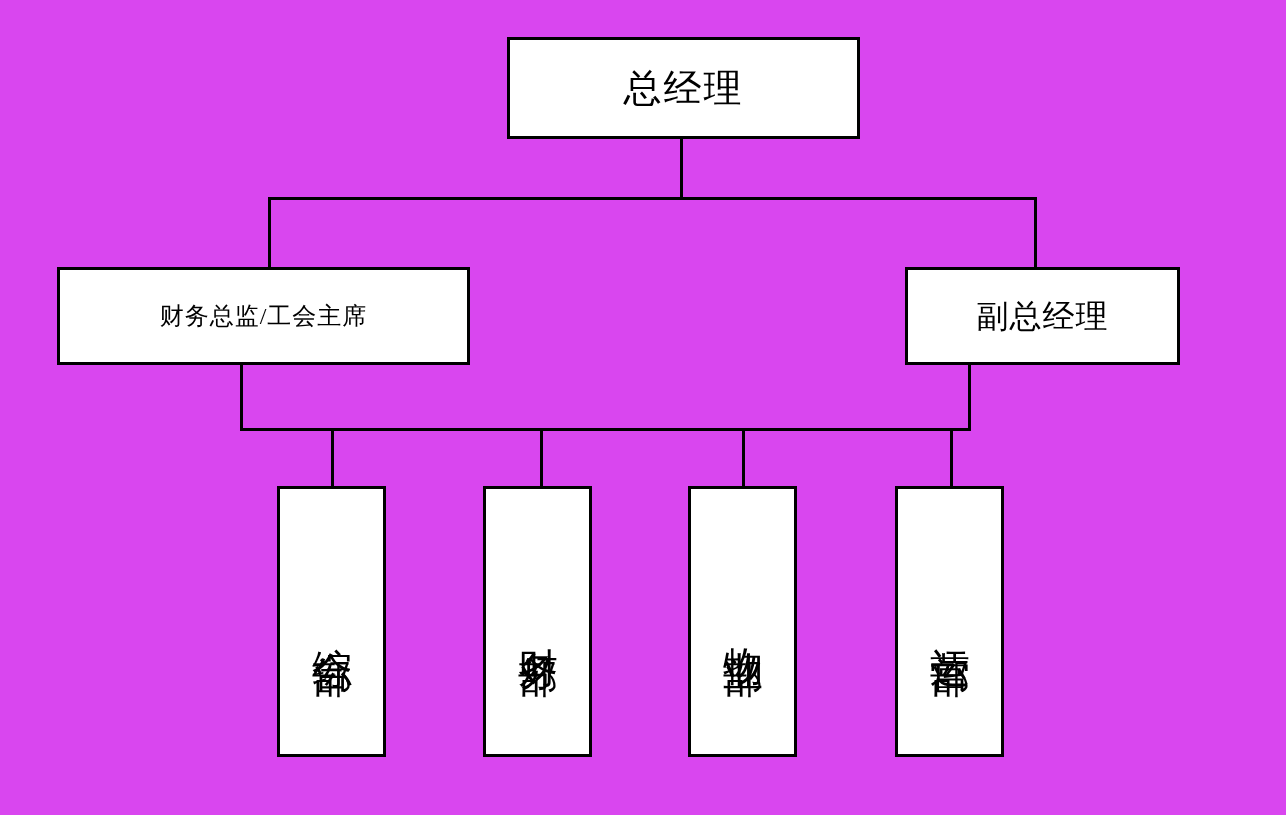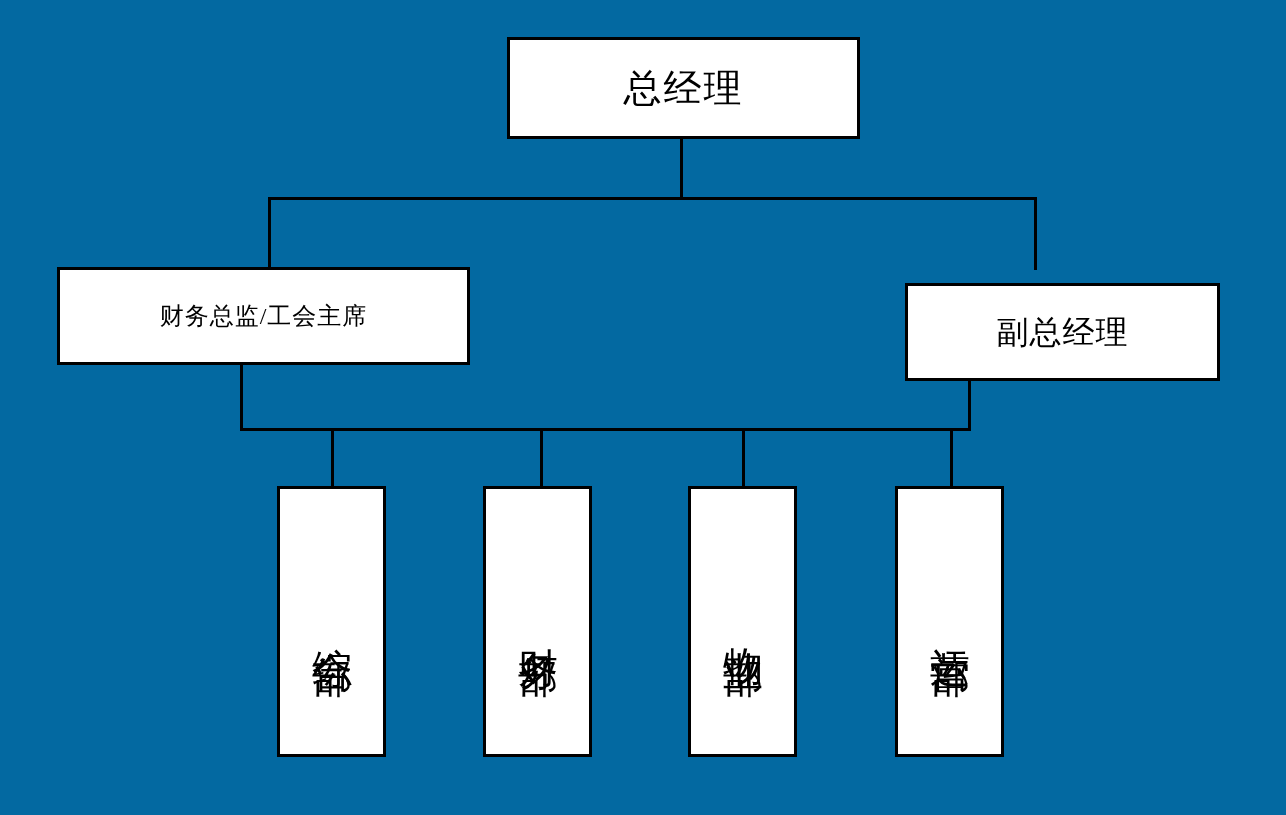--- a/index.html
+++ b/index.html
@@ -7,21 +7,21 @@
     padding: 0;
     background: #ffffff;
   }
   body {
     font-family: "Liberation Serif", "DejaVu Serif", serif;
   }
   #chart-canvas {
     position: relative;
     width: 1286px;
     height: 815px;
-    background: #0369a1;
+    background: #d946ef;
     overflow: hidden;
   }
   
   .node-box {
     position: absolute;
     box-sizing: border-box;
     background: #ffffff;
     border: 3px solid #000000;
     display: flex;
     align-items: center;
@@ -50,22 +50,22 @@
     top: 267px;
     width: 413px;
     height: 98px;
   }
   #box-cfo .node-label {
     font-size: 24px;
     letter-spacing: 1px;
   }
   #box-dgm {
     left: 905px;
-    top: 283px;
-    width: 315px;
+    top: 267px;
+    width: 275px;
     height: 98px;
   }
   #box-dgm .node-label {
     font-size: 32px;
     letter-spacing: 1px;
   }
   
   .dept-box {
     top: 486px;
     width: 109px;

